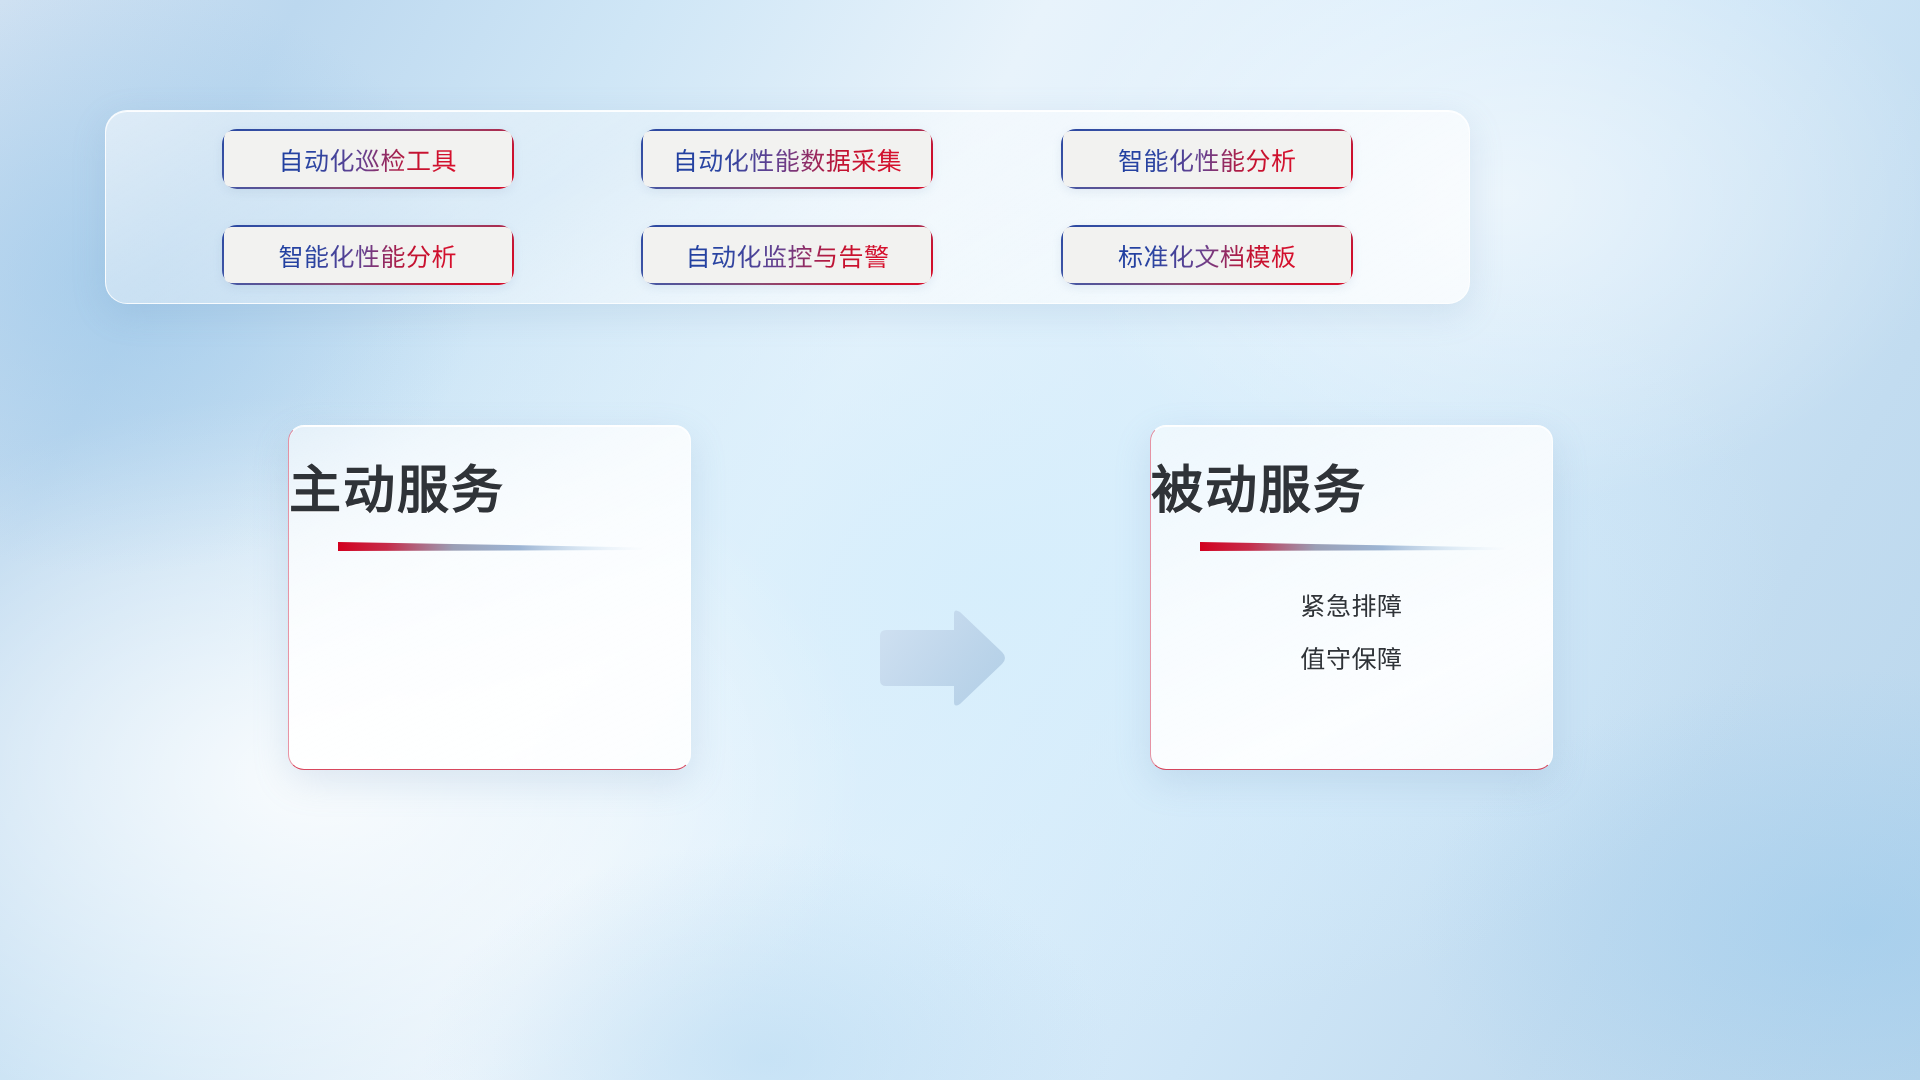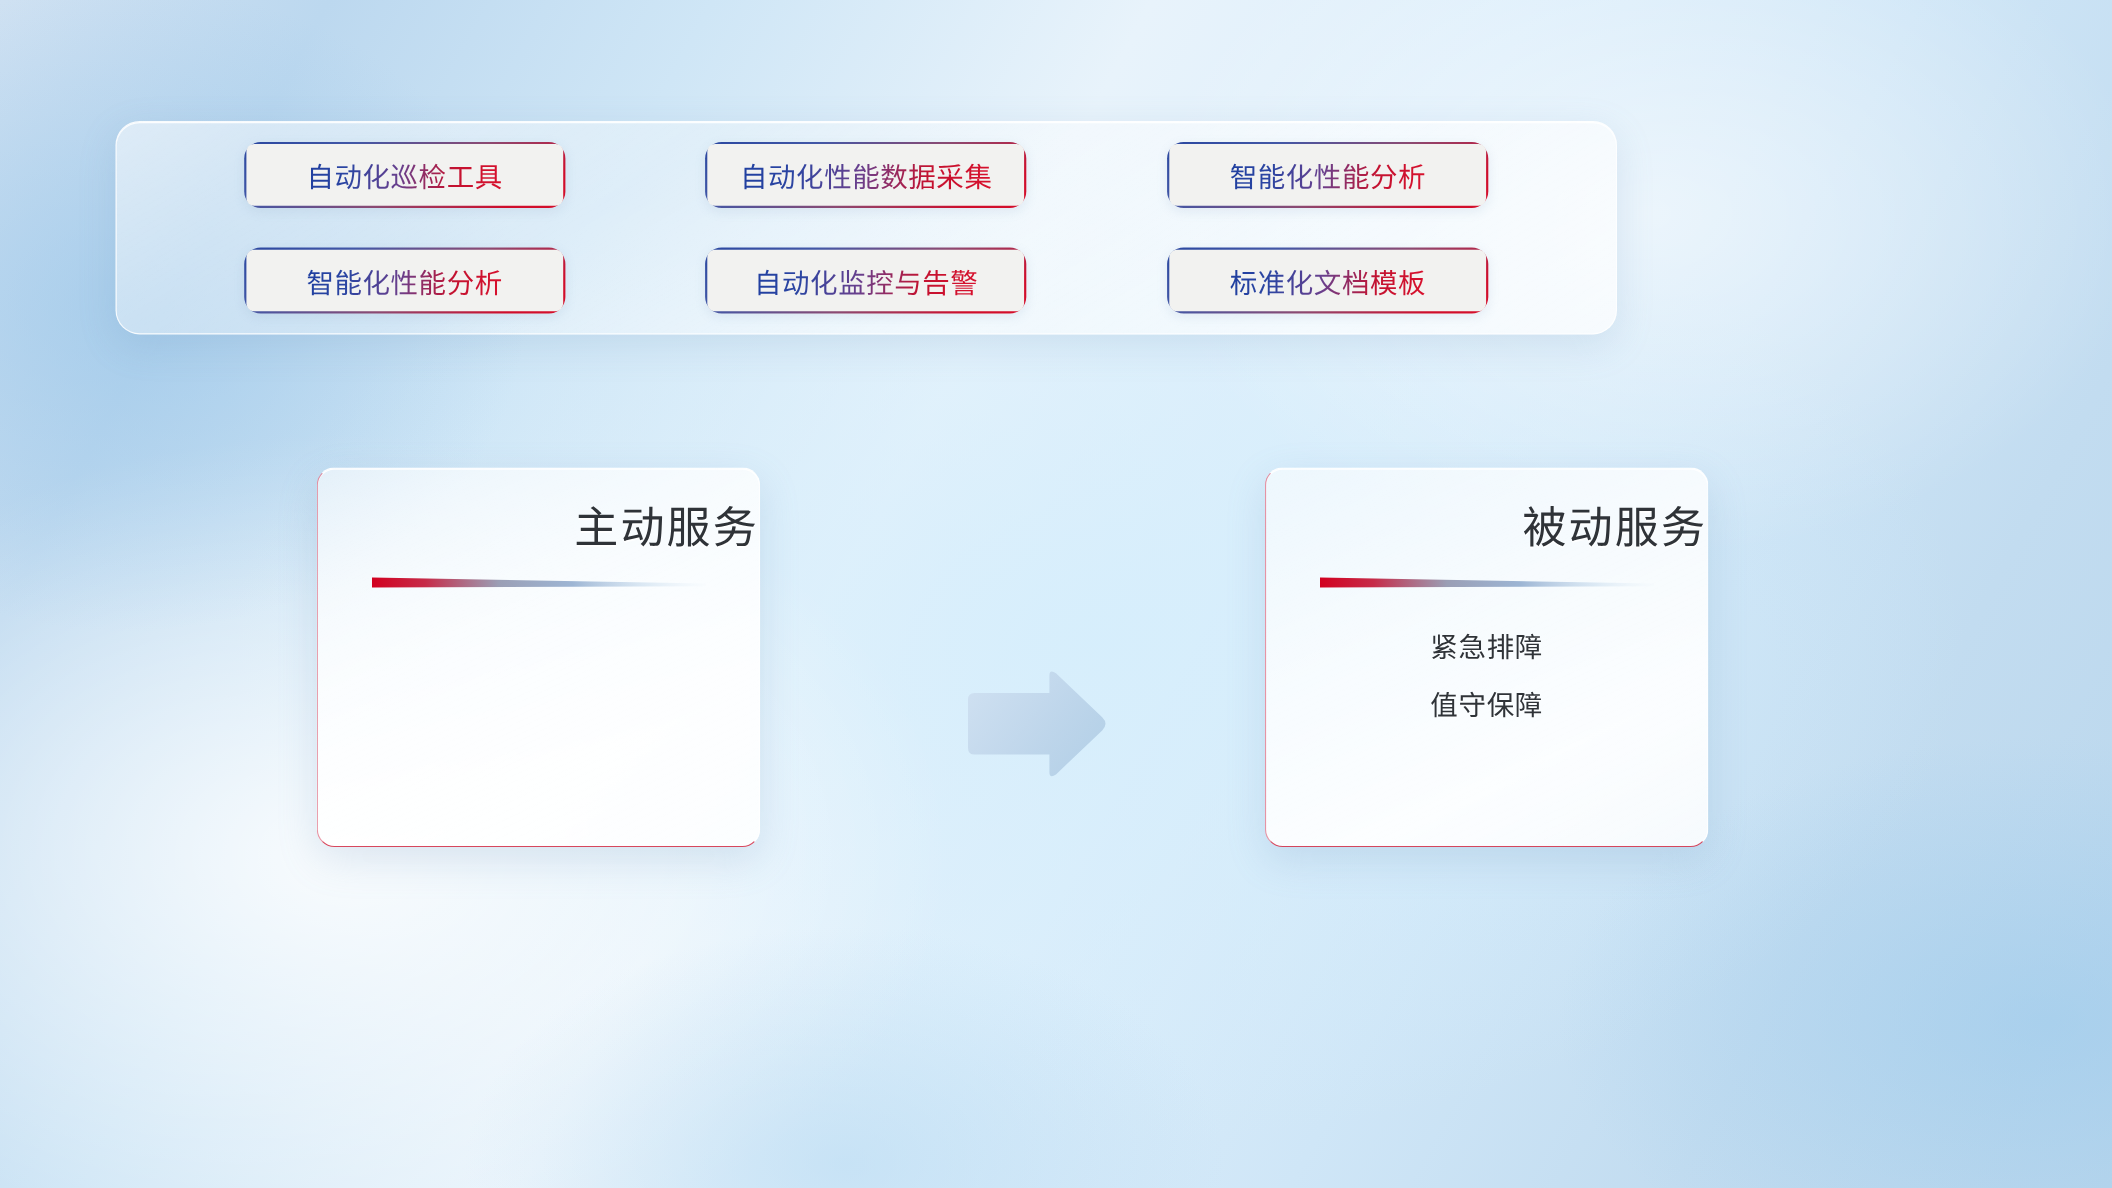--- a/index.html
+++ b/index.html
@@ -124,23 +124,23 @@
     box-shadow:
       0 12px 36px rgba(110,150,190,0.20),
       inset 0 1px 0 rgba(255,255,255,0.95);
     overflow: hidden;
   }
   .card.left  { left: 288px; }
   .card.right { left: 1150px; }
 
   .card-title {
     margin-top: 22px;
-    text-align: right;
-    font-size: 40px;
-    font-weight: 400;
+    text-align: left;
+    font-size: 52px;
+    font-weight: 700;
     color: #2f3338;
     letter-spacing: 2px;
     text-shadow: 0 1px 1px rgba(255,255,255,0.9);
   }
 
   
   .divider {
     position: relative;
     width: 304px;
     height: 13px;

